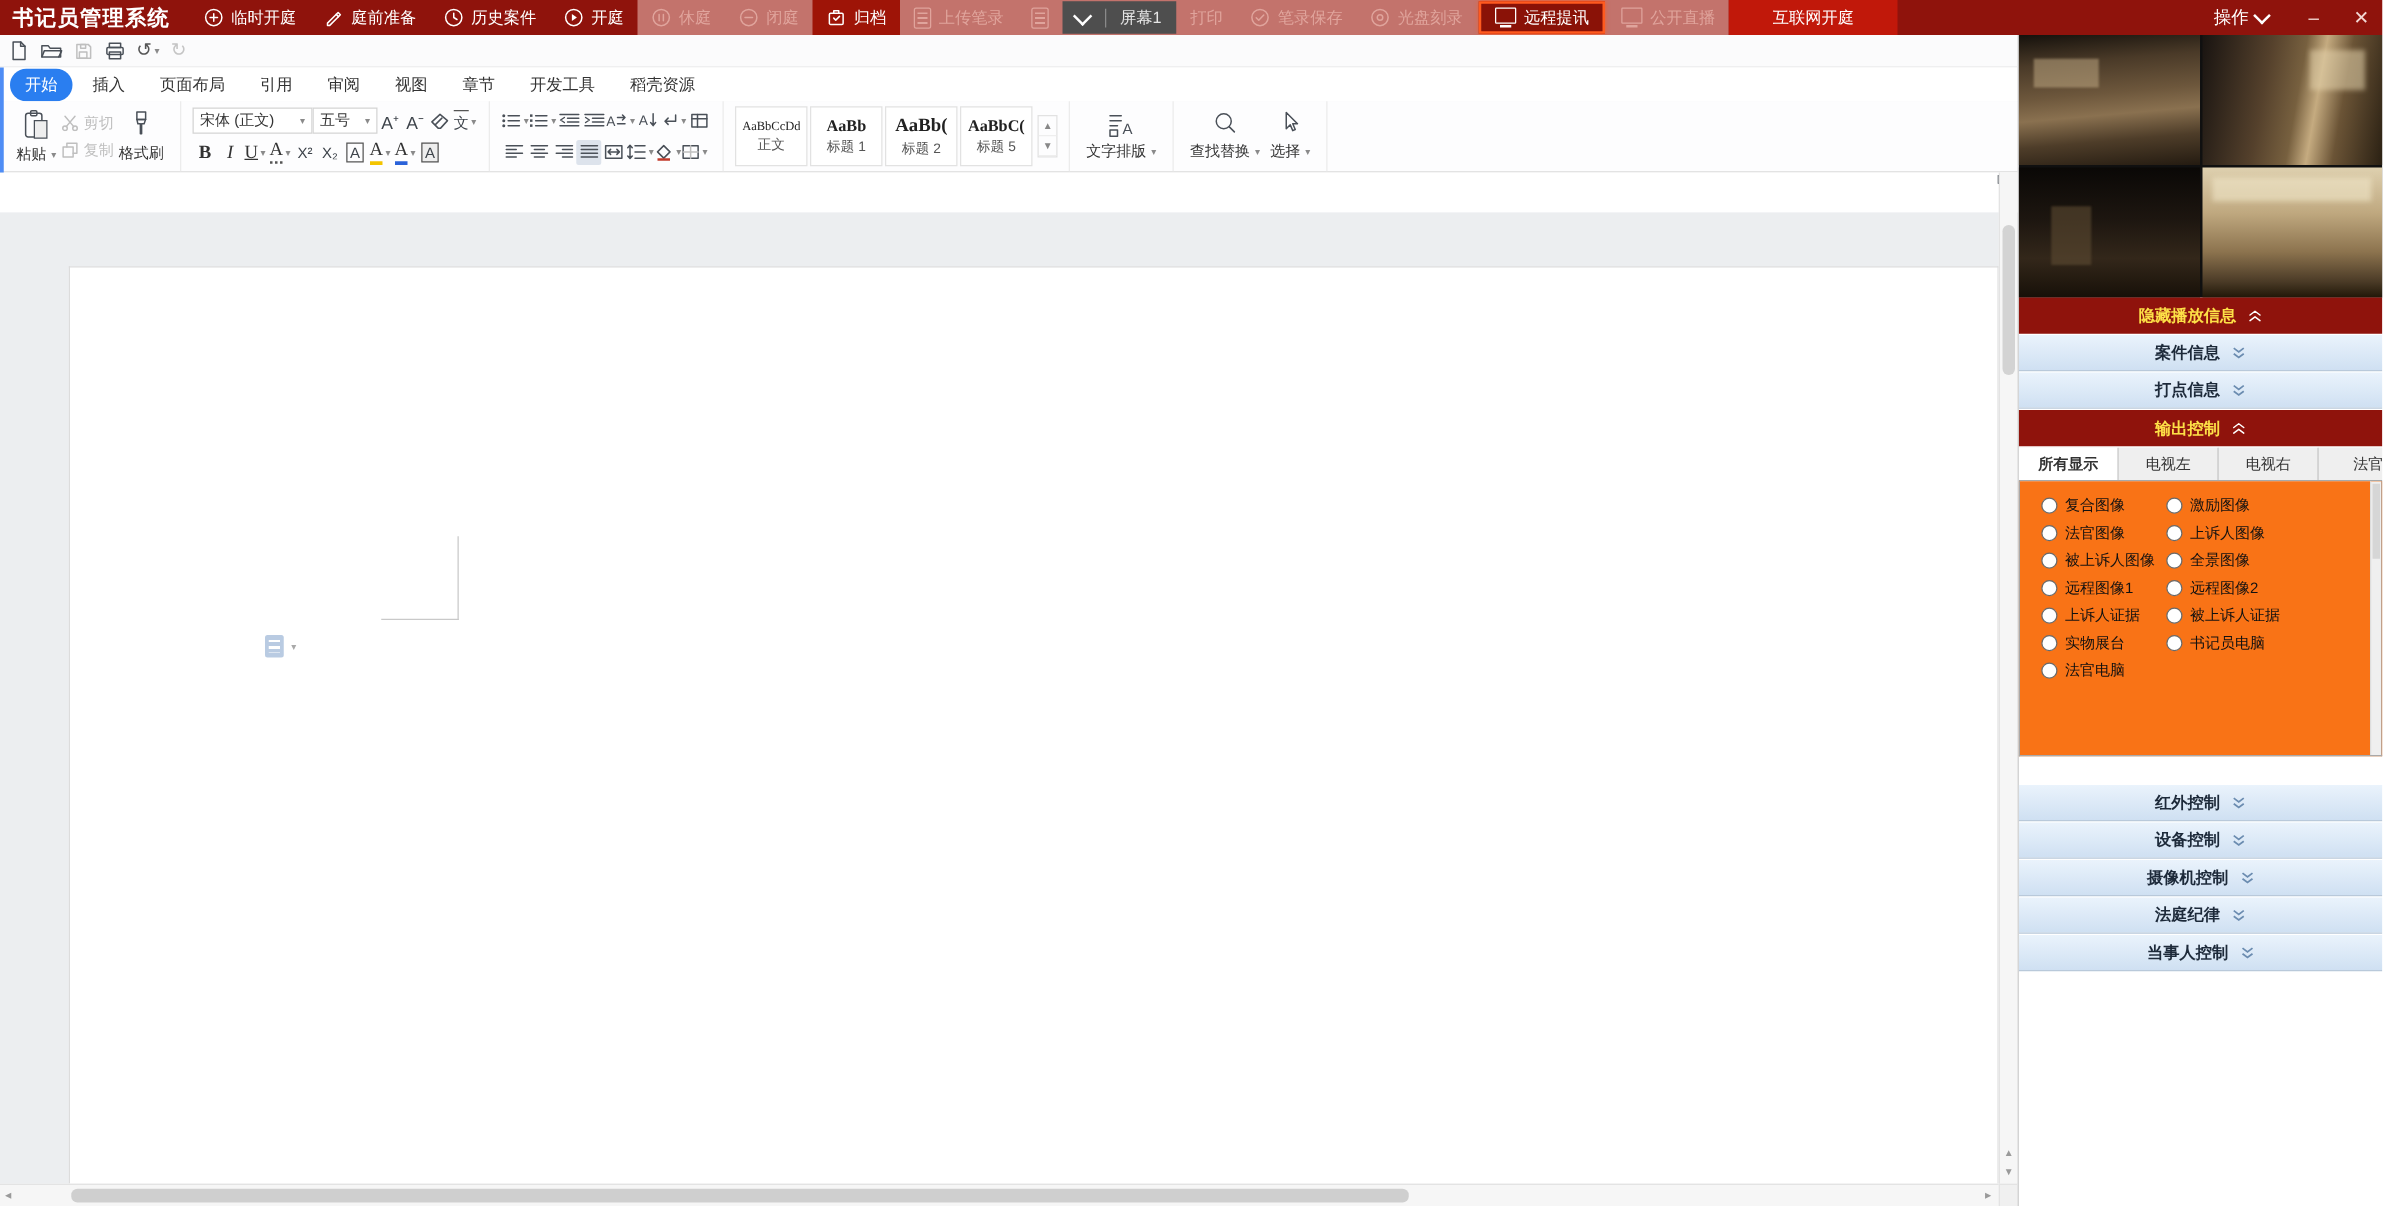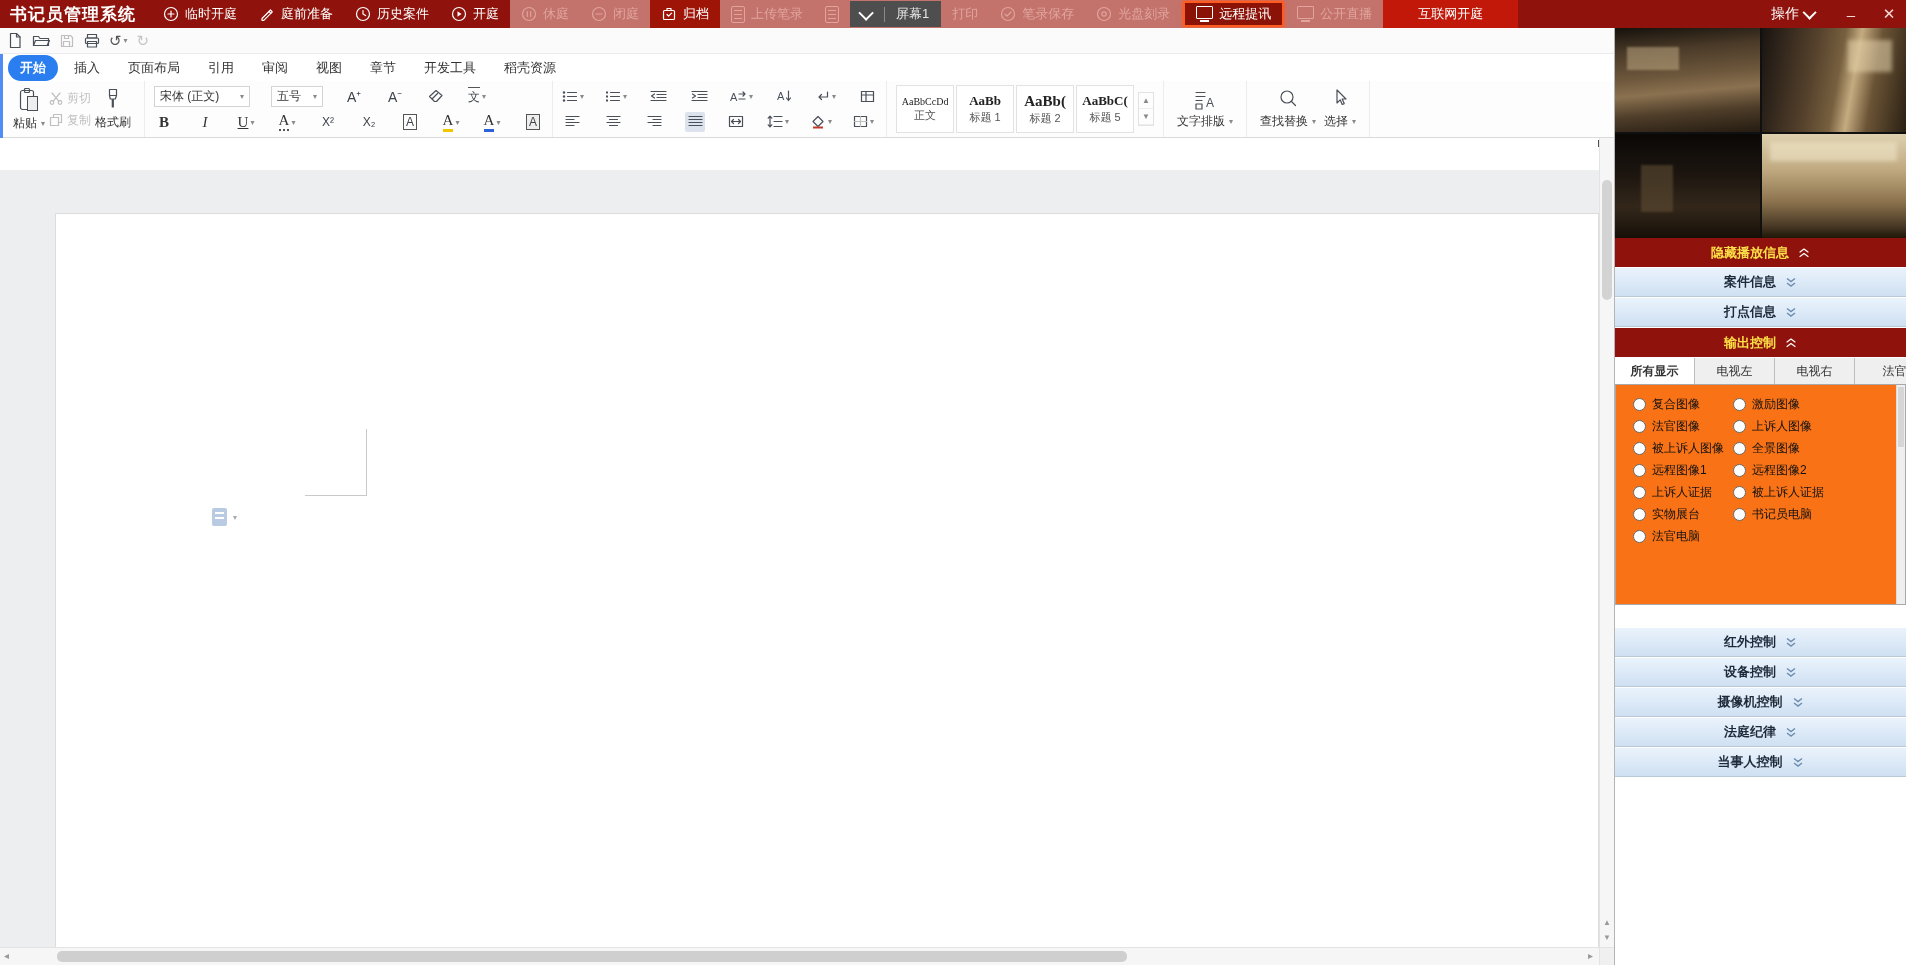--- a/index.html
+++ b/index.html
@@ -41,26 +41,26 @@
   .qat{position:absolute;left:0;top:0;width:100%;height:26px;background:#fbfbfc;border-bottom:1px solid #ececec;
        display:flex;align-items:center;gap:9px;padding-left:8px;box-sizing:border-box;}
   .qbtn{display:flex;align-items:center;}
   .glyphbtn{font-size:15px;color:#555;line-height:1;}
   .glyphbtn.gray{color:#c5c5c5;}
   .caret{font-size:8px;color:#8a8a8a;margin-left:2px;}
   .tabrow{position:absolute;left:0;top:26px;width:100%;height:27px;background:#fff;display:flex;align-items:center;
           gap:4px;padding-left:8px;font-size:13px;color:#333;box-sizing:border-box;}
   .blue-edge{position:absolute;left:0;top:26px;width:3px;height:84px;background:#4f8df5;z-index:5;}
   .tab{padding:4px 12px;border-radius:14px;}
-  .tab.selected{background:#2a7ef0;color:#fff;font-weight:bold;}
+  .tab.selected{background:#2a7ef0;color:#fff;font-weight:normal;}
   .ribbon{position:absolute;left:0;top:53px;width:100%;height:57px;background:#fdfdfe;border-bottom:1px solid #dadada;
           display:flex;box-sizing:border-box;}
   .rgroup{display:flex;align-items:center;padding:0 9px;border-right:1px solid #ececec;height:100%;box-sizing:border-box;}
   .rcols{display:flex;flex-direction:column;justify-content:center;gap:5px;height:100%;}
-  .rrow{display:flex;align-items:flex-start;gap:21px;}
+  .rrow{display:flex;align-items:flex-end;gap:0;}
   .big-btn{display:flex;flex-direction:column;align-items:center;justify-content:center;gap:3px;font-size:12px;color:#333;padding:2px 4px;}
   .big-btn .lbl{display:flex;align-items:center;gap:2px;}
   .small-btn{display:flex;align-items:center;gap:4px;font-size:12px;color:#c0c0c0;}
   .select{border:1px solid #d4d4d4;height:21px;background:#fff;display:flex;align-items:center;
           justify-content:space-between;padding:0 5px;font-size:12px;color:#333;box-sizing:border-box;}
   .fbtn{display:flex;align-items:center;justify-content:center;min-width:20px;height:20px;color:#3e444b;font-size:14px;}
   .fletter{font-family:"Liberation Serif",serif;font-size:15px;color:#333;line-height:1;}
   .u-blue{border-bottom:3px solid #2a62d9;padding-bottom:1px;}
   .u-yellow{border-bottom:3px solid #f3c400;padding-bottom:1px;}
   .u-dot{border-bottom:2px dotted #555;padding-bottom:1px;}

